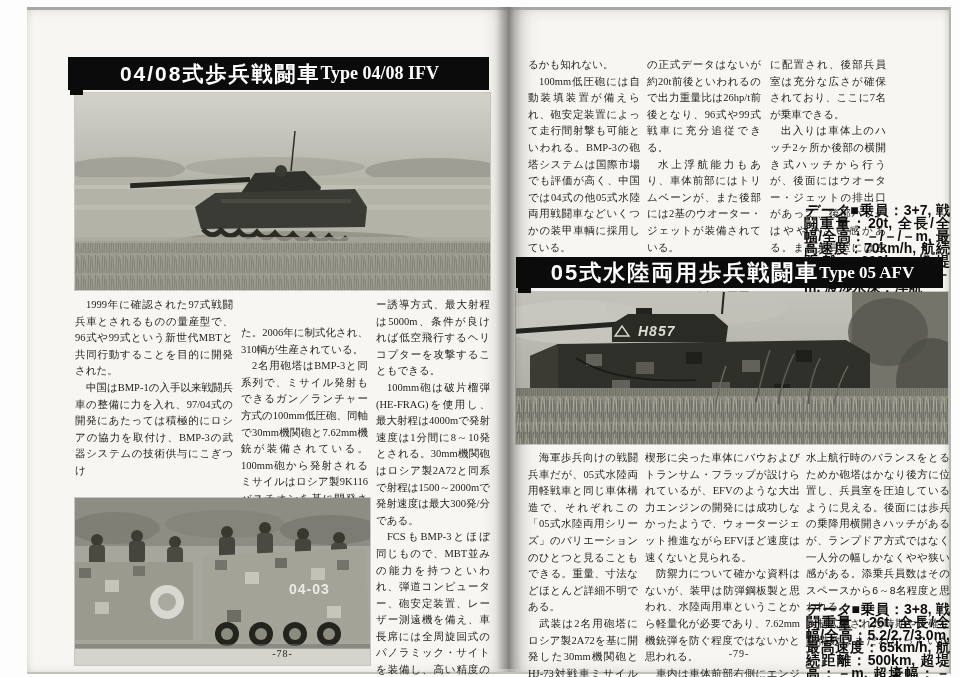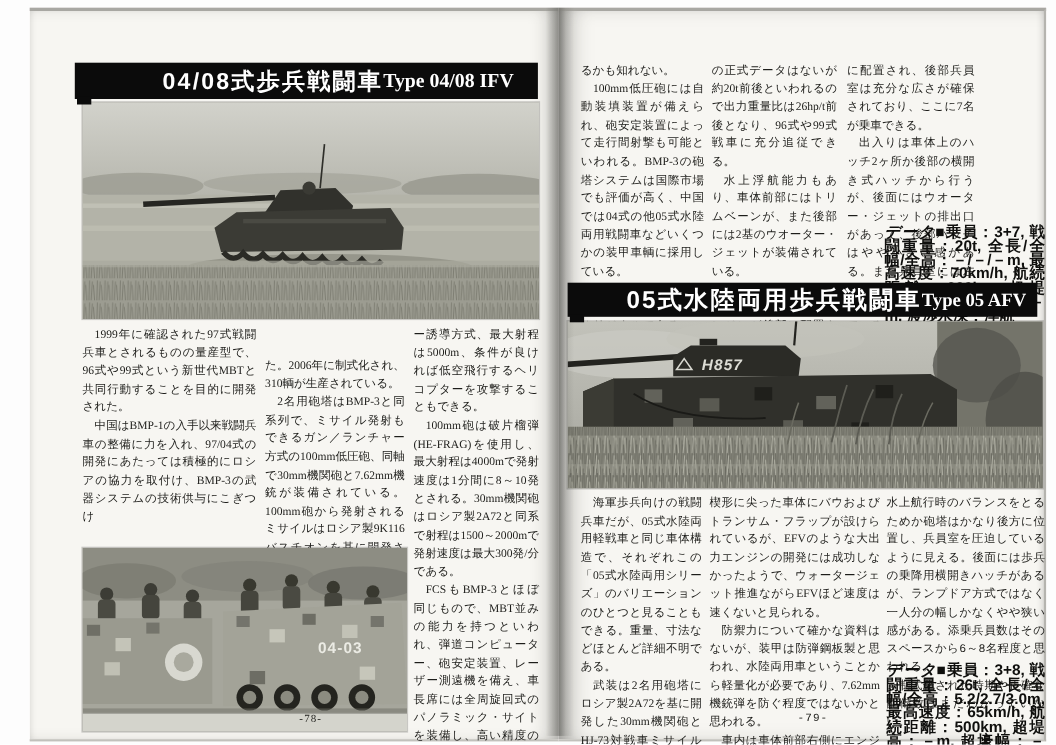--- a/index.html
+++ b/index.html
@@ -5,21 +5,21 @@
   html,body{margin:0;padding:0;background:#ffffff;}
   #screen{position:relative;width:960px;height:677px;background:#fdfdfd;overflow:hidden;
           font-family:"Liberation Serif","DejaVu Serif",serif;}
   .page{position:absolute;top:7px;height:662px;background:#f7f6f2;}
   .page-left{left:27px;width:481px;border-top:3px solid #a8a7a2;border-bottom:2px solid #c2c1bc;
              box-shadow:inset -16px 0 20px -12px rgba(40,40,35,.45), inset 4px 0 6px -3px rgba(0,0,0,.12);}
   .page-right{left:508px;width:441px;border-top:3px solid #a8a7a2;border-bottom:2px solid #c2c1bc;border-right:2px solid #b5b4af;
               box-shadow:inset 18px 0 22px -12px rgba(40,40,35,.5), inset -5px 0 7px -4px rgba(0,0,0,.18);}
   .gutter{position:absolute;left:496px;top:7px;width:26px;height:662px;pointer-events:none;
           background:linear-gradient(to right, rgba(30,30,25,0) 0%, rgba(30,30,25,.30) 48%, rgba(30,30,25,.10) 70%, rgba(30,30,25,0) 100%);}
-  .banner{position:absolute;background:#0b0b0b;color:#fff;display:flex;align-items:center;justify-content:flex-end;z-index:3;}
+  .banner{position:absolute;background:#0b0b0b;color:#fff;display:flex;align-items:center;justify-content:center;z-index:3;}
   .banner::after{content:"";position:absolute;left:2px;bottom:-5px;width:13px;height:7px;background:#0b0b0b;}
   .banner .jp{font-family:"Liberation Sans","DejaVu Sans",sans-serif;font-weight:bold;letter-spacing:2px;white-space:nowrap;}
   .banner .en{font-family:"Liberation Serif","DejaVu Serif",serif;font-weight:bold;white-space:nowrap;}
   .coltext{position:absolute;font-size:10.5px;line-height:16.6px;text-align:justify;color:#1d1d1a;}
   .coltext p{margin:0;}
   .para{text-indent:11px;}
   .cont{text-indent:0;}
   .databox{position:absolute;font-family:"Liberation Sans","DejaVu Sans",sans-serif;font-weight:bold;
            font-size:14px;line-height:12.8px;color:#0f0f0d;text-align:justify;}
   .databox p{margin:0;}
@@ -245,16 +245,16 @@
   </div>
   <div class="coltext" style="left:806px;top:450px;width:144px;font-family:Liberation Mono, monospace;">
     <p class="cont">水上航行時のバランスをとるためか砲塔はかなり後方に位置し、兵員室を圧迫しているように見える。後面には歩兵の乗降用横開きハッチがあるが、ランプドア方式ではなく一人分の幅しかなくやや狭い感がある。添乗兵員数はそのスペースから6～8名程度と思われる。</p>
     <p class="para">制式化された時期や正確な配備数はまだわかっていない。</p>
   </div>
 
   <div class="databox" style="left:806px;top:603px;width:144px;">
     <p><span class="dblabel">データ■</span><span>乗員：3+8, 戦闘重量：26t, 全長/全幅/全高：5.2/2.7/3.0m, 最高速度：65km/h, 航続距離：500km, 超堤高：－m, 超壕幅：－m, 渡渉水深：浮航</span></p>
   </div>
 
-  <div class="pnum" style="left:528px;top:648px;width:422px;font-family:Liberation Mono, monospace;">-79-</div>
+  <div class="pnum" style="left:528px;top:648px;width:422px;">-79-</div>
 
   <div class="gutter"></div>
 </div>
 
 </body></html>

